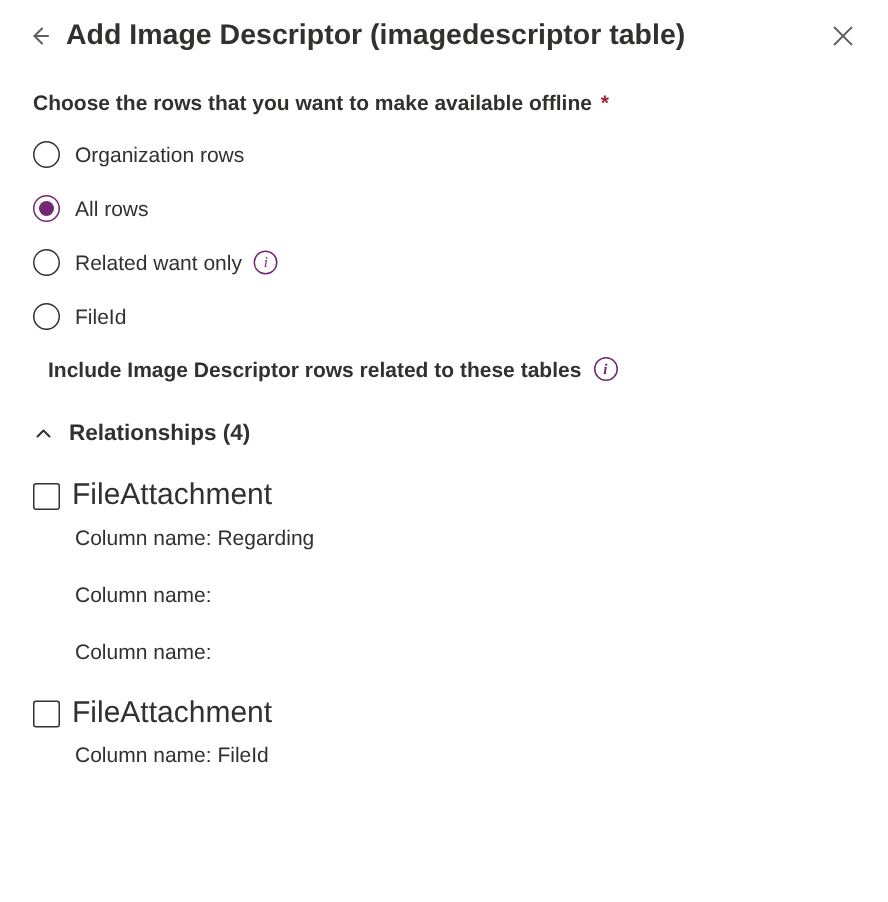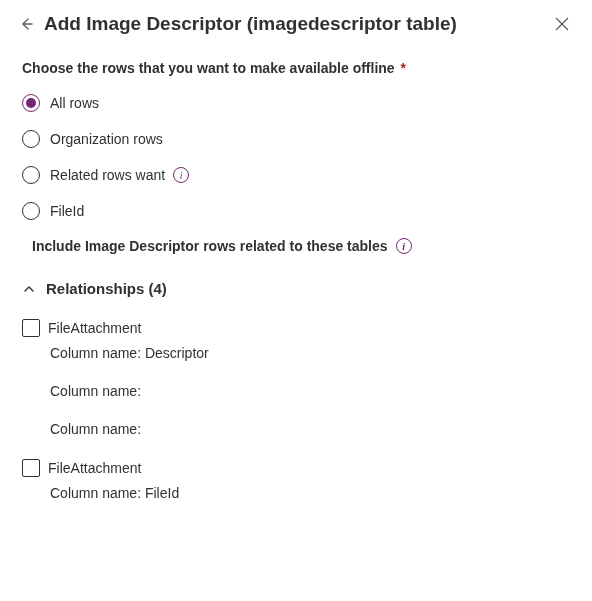--- a/index.html
+++ b/index.html
@@ -20,21 +20,21 @@
   .subhead{font-size:14px;font-weight:600;margin:6px 0 26px 16px;display:flex;align-items:center}
   .section-header{display:flex;align-items:center;margin:0 0 22px 6px;cursor:pointer}
   .chevron{width:14px;height:14px;margin-right:10px;display:flex;align-items:center;justify-content:center}
   .section-title{font-size:15px;font-weight:700}
   .rel-list{margin-left:6px}
   .rel-item{margin-bottom:22px}
   .rel-top{display:flex;align-items:center}
   .chk{width:18px;height:18px;border:1px solid #323130;border-radius:2px;margin-right:8px;box-sizing:border-box;position:relative;cursor:pointer;flex:0 0 auto}
   .chk.checked{background:#742774;border-color:#742774}
   .chk.checked svg{position:absolute;top:2px;left:2px}
-  .rel-name{font-size:14px}
+  .rel-name{font-size:20px}
   .rel-col{font-size:14px;color:#323130;margin:8px 0 0 28px}
 </style>
 </head>
 <body>
 
 <div class="wrap">
 
   <div class="header-row">
     <div class="back-btn">
       <svg width="16" height="16" viewBox="0 0 16 16">
@@ -51,30 +51,30 @@
     </div>
   </div>
 
   <div class="prompt">
     <span>Choose the rows that you want to make available offline</span>
     <span class="req">*</span>
   </div>
 
   <div class="radio-group">
     <div class="radio-row">
+      <span class="radio"></span>
+      <span class="radio-label">Organization rows</span>
+    </div>
+    <div class="radio-row">
       <span class="radio selected"></span>
       <span class="radio-label">All rows</span>
     </div>
     <div class="radio-row">
       <span class="radio"></span>
-      <span class="radio-label">Organization rows</span>
-    </div>
-    <div class="radio-row">
-      <span class="radio"></span>
-      <span class="radio-label">Related rows want</span>
+      <span class="radio-label">Related want only</span>
       <span class="info-icon">i</span>
     </div>
     <div class="radio-row">
       <span class="radio"></span>
       <span class="radio-label">FileId</span>
     </div>
   </div>
 
   <div class="subhead">
     <span>Include Image Descriptor rows related to these tables</span>
@@ -90,21 +90,21 @@
     <span class="section-title">Relationships (4)</span>
   </div>
 
   <div class="rel-list">
 
     <div class="rel-item">
       <div class="rel-top">
         <span class="chk"></span>
         <span class="rel-name">FileAttachment</span>
       </div>
-      <div class="rel-col">Column name: Descriptor</div>
+      <div class="rel-col">Column name: Regarding</div>
     </div>
 
     <div class="rel-item">
       <div class="rel-col">Column name:</div>
     </div>
 
     <div class="rel-item">
       <div class="rel-col">Column name:</div>
     </div>
 

